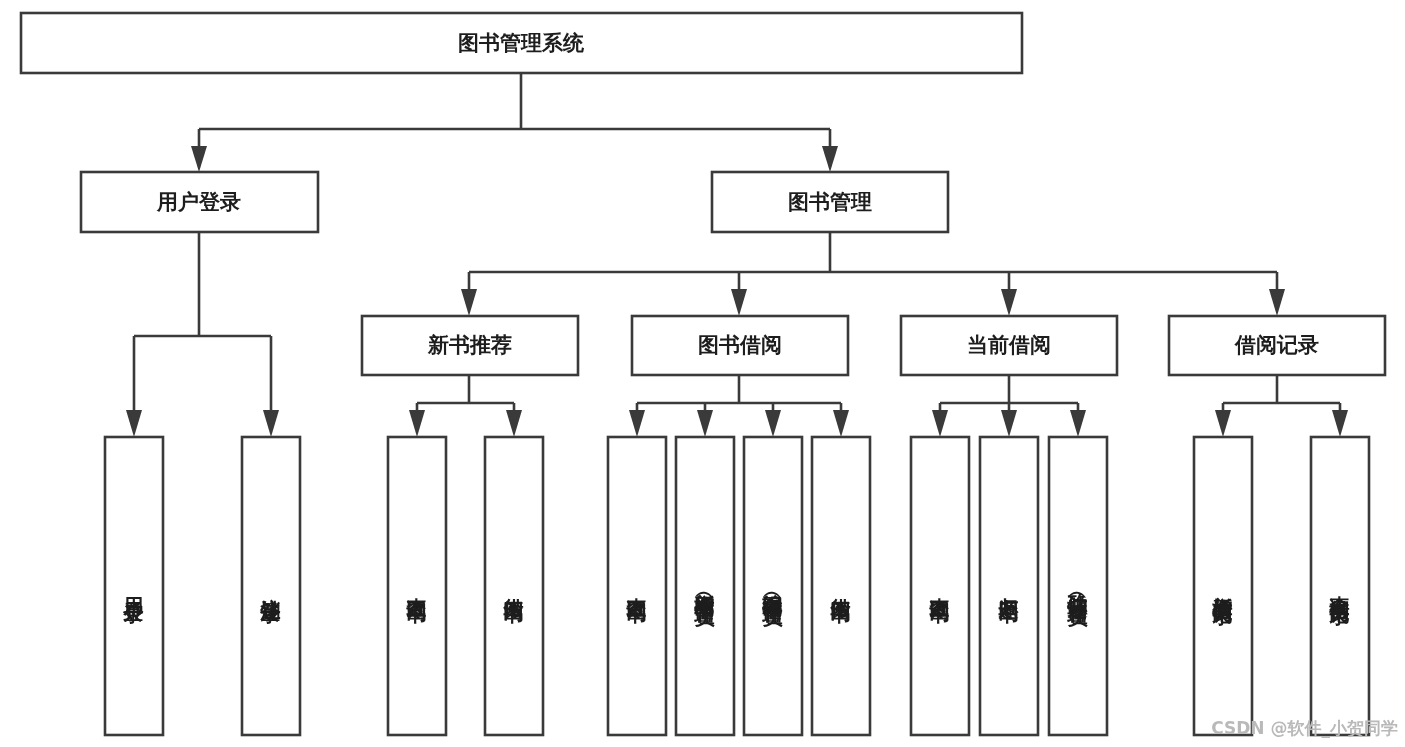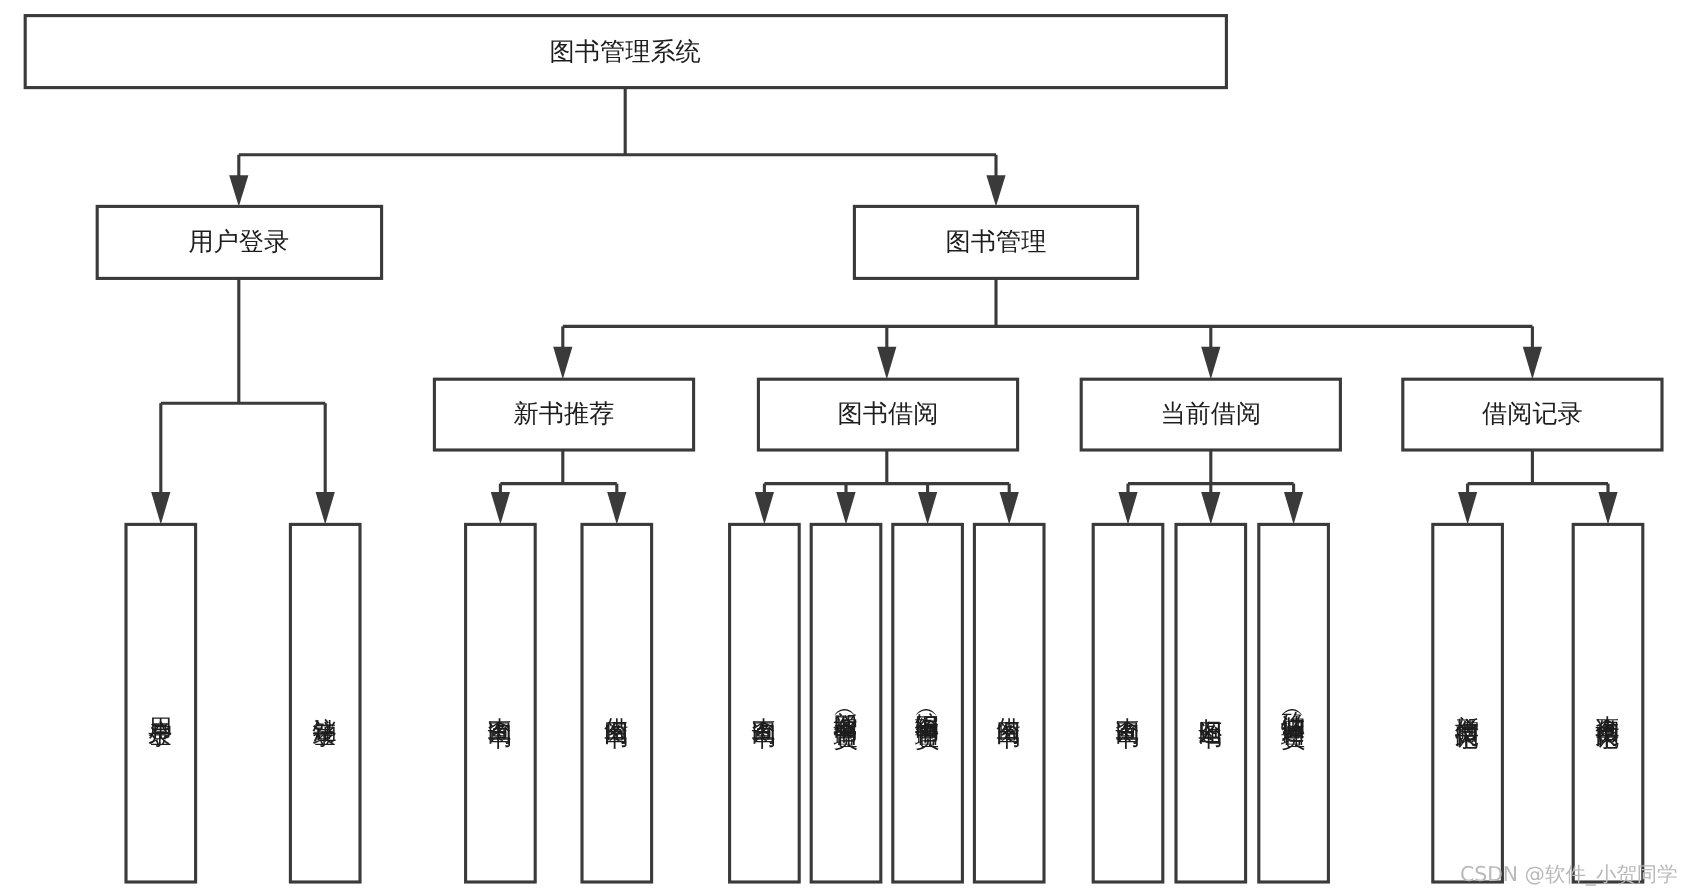--- a/index.html
+++ b/index.html
@@ -12,20 +12,21 @@
     width: 1405px;
     height: 747px;
     overflow: hidden;
     font-family: "DejaVu Sans", "Liberation Sans", sans-serif;
   }
   #diagram-root {
     position: relative;
     width: 1405px;
     height: 747px;
     background: #ffffff;
+    font-weight: bold;
   }
   svg#diagram-svg {
     position: absolute;
     top: 0;
     left: 0;
     width: 1405px;
     height: 747px;
     display: block;
   }
   .node-box {

